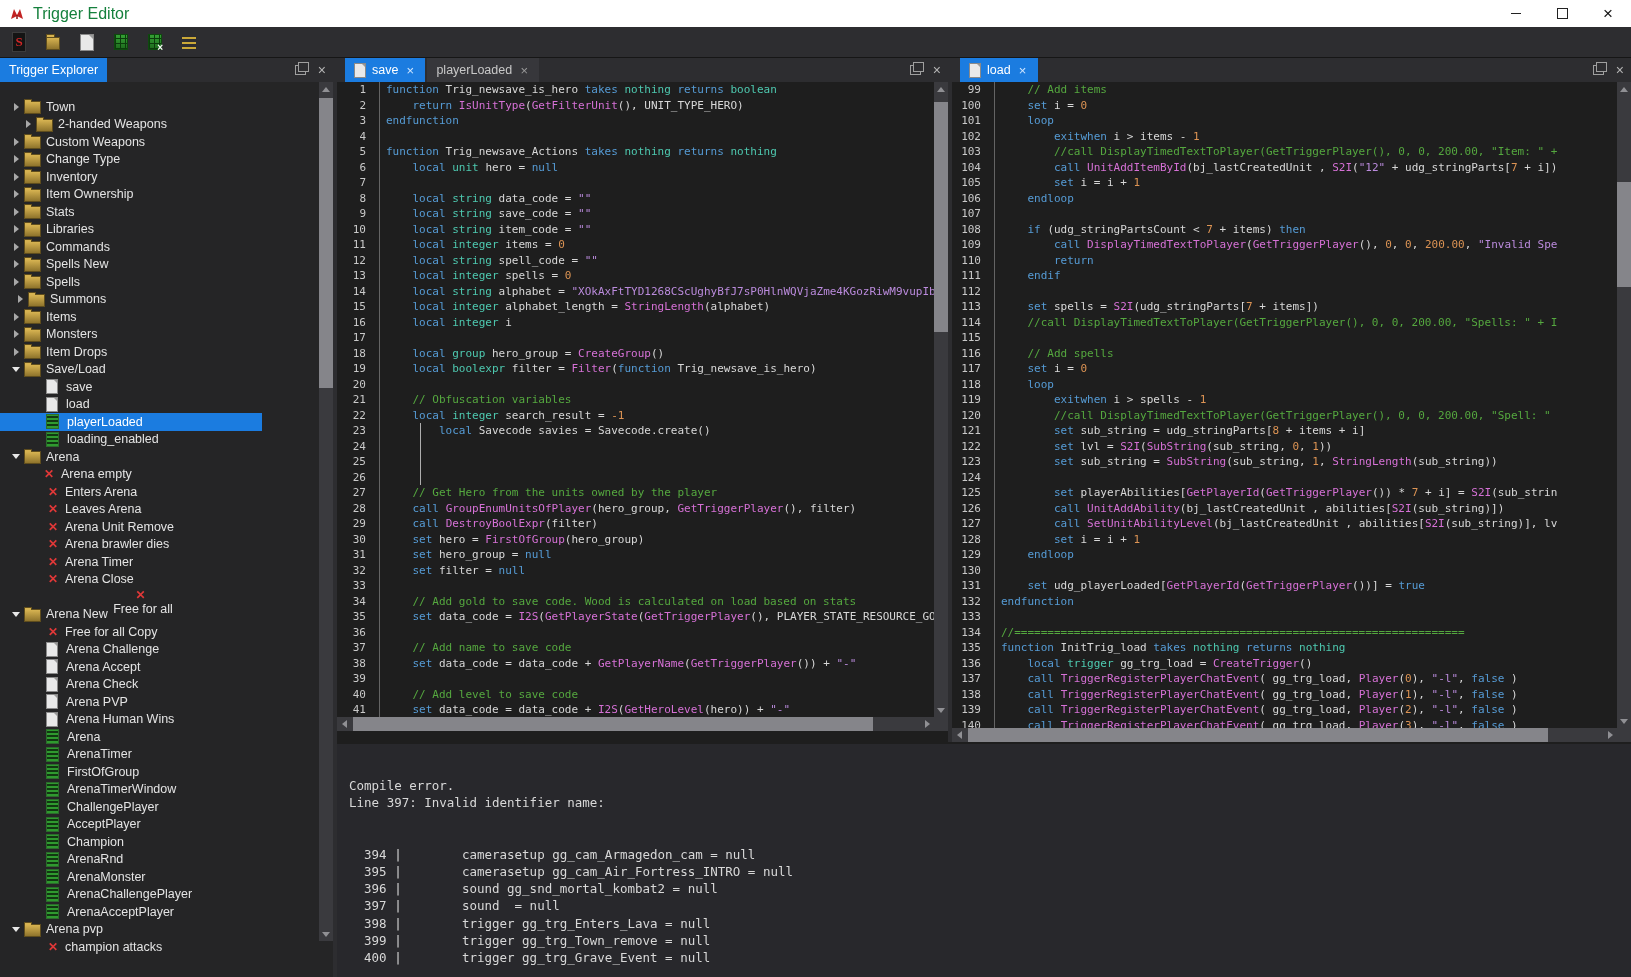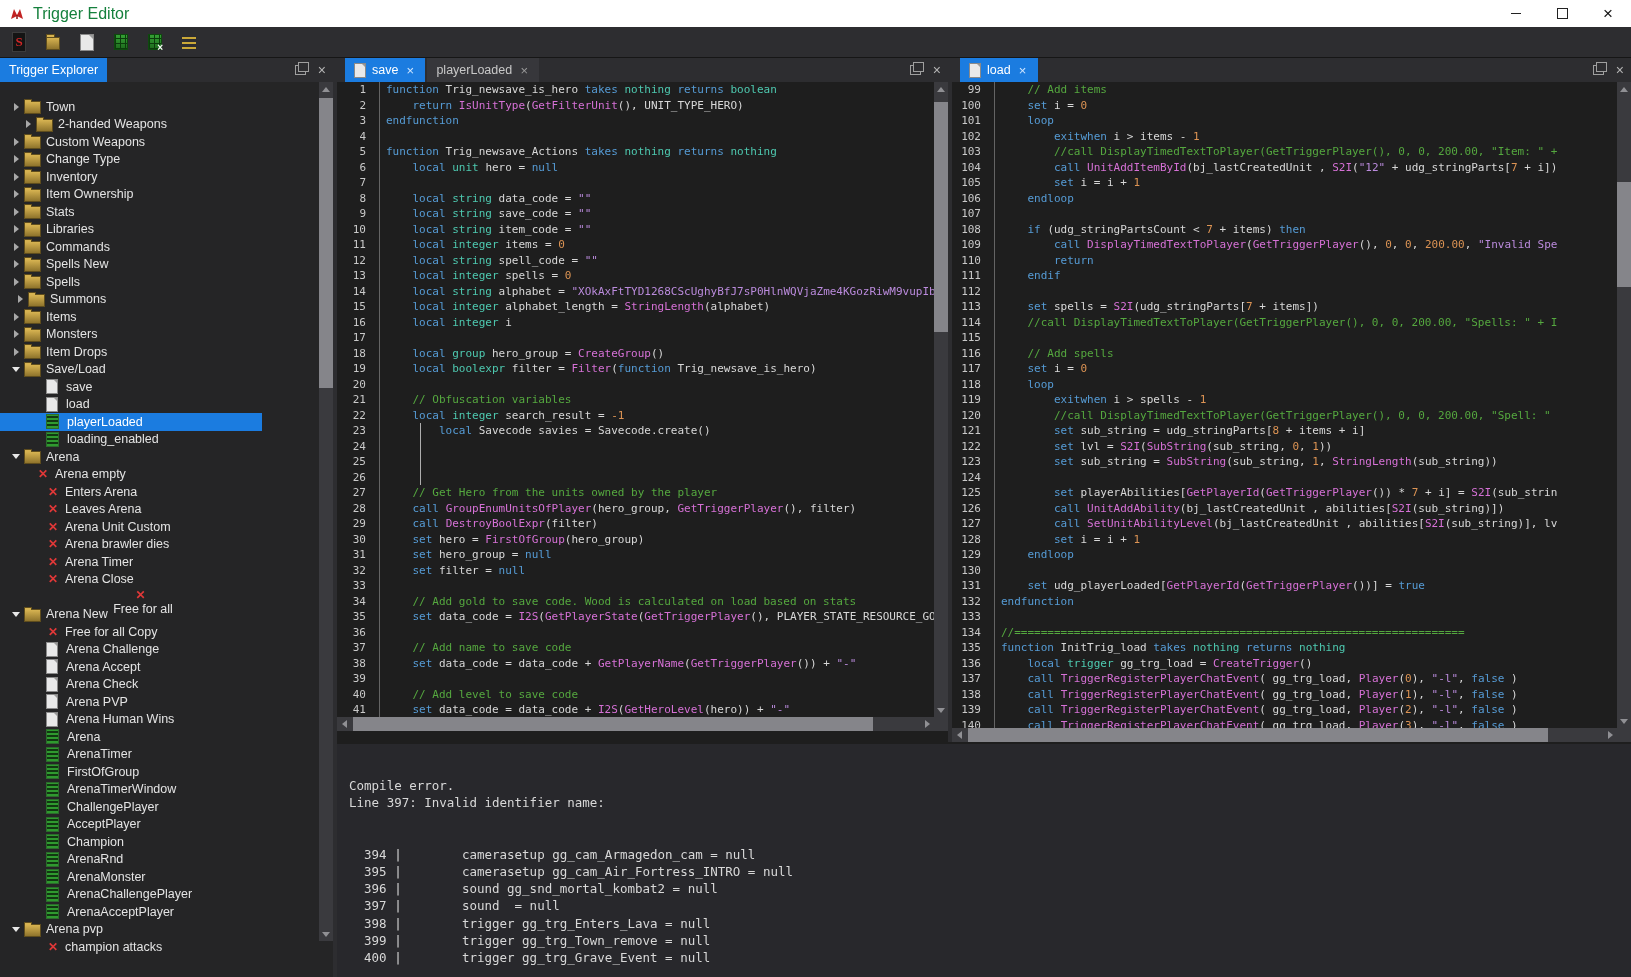--- a/index.html
+++ b/index.html
@@ -259,39 +259,39 @@
         <div class="trow" style="padding-left: 30px;">
           <span class="expander"></span>
           <span class="icon-script"></span>
           <span>loading_enabled</span>
         </div>
         <div class="trow" style="padding-left: 8px;">
           <span class="expander open"></span>
           <span class="icon-folder"></span>
           <span>Arena</span>
         </div>
-        <div class="trow" style="padding-left: 20px;">
+        <div class="trow" style="padding-left: 26px;">
           <span class="expander"></span>
           <span class="icon-disabled"></span>
           <span>Arena empty</span>
         </div>
         <div class="trow" style="padding-left: 30px;">
           <span class="expander"></span>
           <span class="icon-disabled"></span>
           <span>Enters Arena</span>
         </div>
         <div class="trow" style="padding-left: 30px;">
           <span class="expander"></span>
           <span class="icon-disabled"></span>
           <span>Leaves Arena</span>
         </div>
         <div class="trow" style="padding-left: 30px;">
           <span class="expander"></span>
           <span class="icon-disabled"></span>
-          <span>Arena Unit Custom</span>
+          <span>Arena Unit Remove</span>
         </div>
         <div class="trow" style="padding-left: 30px;">
           <span class="expander"></span>
           <span class="icon-disabled"></span>
           <span>Arena brawler dies</span>
         </div>
         <div class="trow" style="padding-left: 30px;">
           <span class="expander"></span>
           <span class="icon-disabled"></span>
           <span>Arena Timer</span>

